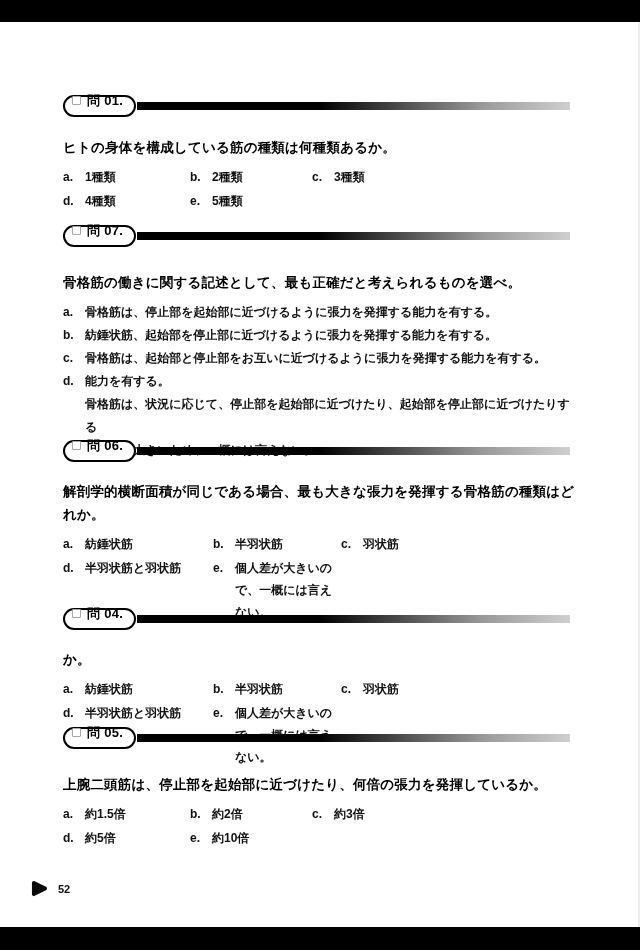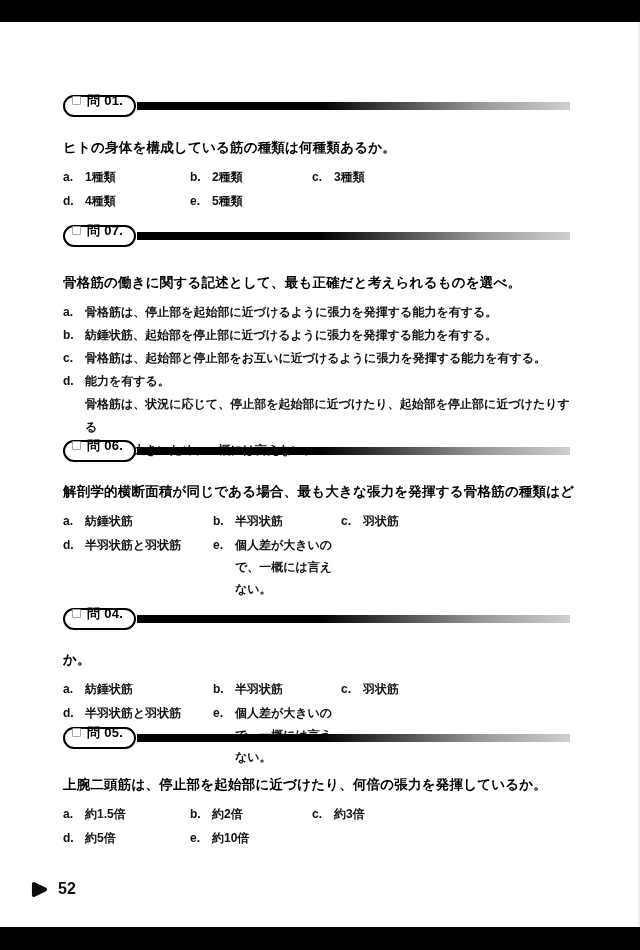--- a/index.html
+++ b/index.html
@@ -45,21 +45,21 @@
   .layout-a .orow .opt:nth-child(1){width:127px;flex-shrink:0}
   .layout-a .orow .opt:nth-child(2){width:122px;flex-shrink:0}
   .layout-a .orow .opt:nth-child(3){flex:1}
   .layout-b .orow .opt:nth-child(1){width:150px;flex-shrink:0}
   .layout-b .orow .opt:nth-child(2){width:128px;flex-shrink:0}
   .layout-b .orow .opt:nth-child(3){flex:1}
   .opts-list .opt{width:100%}
 
   .footer{position:absolute;left:30px;top:880px;display:flex;align-items:center;gap:9px;}
   .marker{width:19px;height:17px;display:block;}
-  .pagenum{font-size:16px;font-weight:800;color:#111;}
+  .pagenum{font-size:11px;font-weight:800;color:#111;}
 </style>
 </head>
 <body>
 
 <div class="page">
   <div class="letterbox-top"></div>
 
   <div class="qblock" id="q1">
     <div class="q-header">
       <div class="header-rule"></div>
@@ -158,20 +158,21 @@
   <div class="qblock" id="q3">
     <div class="q-header">
       <div class="header-rule"></div>
       <div class="badge">
         <span class="cb"></span>
         <span class="qnum">問 06.</span>
       </div>
     </div>
     <div class="q-text gap-sm">
       <div>解剖学的横断面積が同じである場合、最も大きな張力を発揮する骨格筋の種類はど</div>
+      <div>れか。</div>
     </div>
     <div class="opts layout-b">
       <div class="orow">
         <span class="opt">
             <span class="ol">a.</span>
             <span class="ot"><span>紡錘状筋</span></span>
           </span>
         <span class="opt">
             <span class="ol">b.</span>
             <span class="ot"><span>半羽状筋</span></span>

